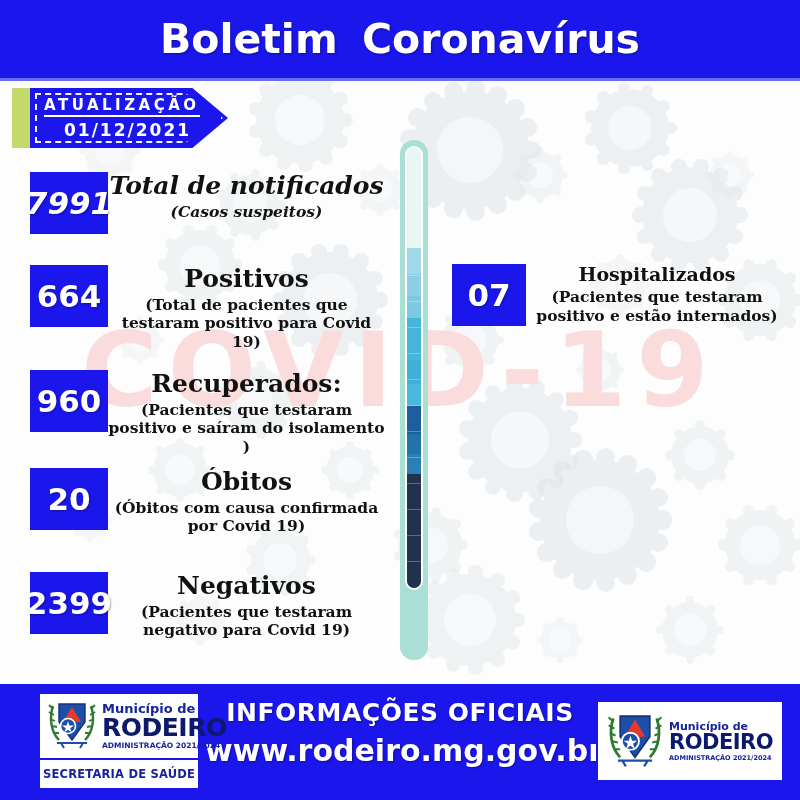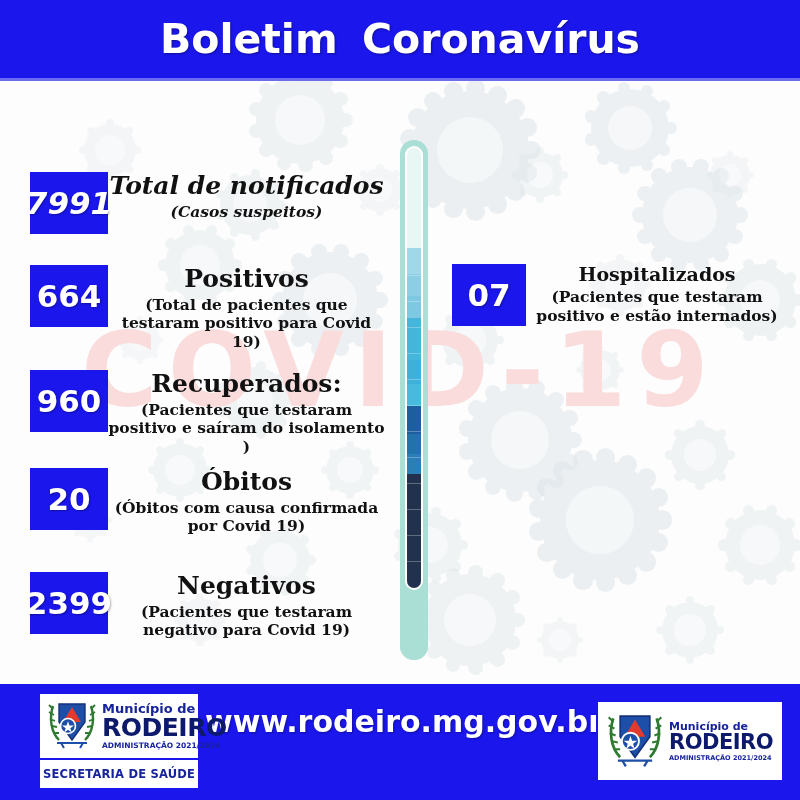--- a/index.html
+++ b/index.html
@@ -1106,20 +1106,27 @@
       </div>
     </div>
 
   <div class="watermark">COVID-19</div>
 
   <div class="header">
     <span class="header-title">Boletim  Coronavírus</span>
   </div>
   <div class="header-rule"></div>
 
+  <div class="update-wrap">
+    <div class="update-greenbar"></div>
+    <div class="update-arrow">
+      <span class="update-label">ATUALIZAÇÃO</span>
+      <span class="update-date">01/12/2021</span>
+    </div>
+  </div>
 
   <div class="thermo">
     <div class="thermo-inner">
       <div class="thermo-fill">
         <div class="tick" style="bottom:26px"></div>
         <div class="tick" style="bottom:52px"></div>
         <div class="tick" style="bottom:78px"></div>
         <div class="tick" style="bottom:104px"></div>
         <div class="tick" style="bottom:130px"></div>
         <div class="tick" style="bottom:156px"></div>
@@ -1178,20 +1185,21 @@
     <div class="stat-box">07</div>
     <div class="stat-text">
       <div class="stat-title">Hospitalizados</div>
       <div class="stat-sub">(Pacientes que testaram positivo e estão internados)</div>
     </div>
   </div>
 
 
   <div class="footer">
     <div class="footer-center">
+      <div class="footer-line1">INFORMAÇÕES OFICIAIS</div>
       <div class="footer-line2">www.rodeiro.mg.gov.br</div>
     </div>
   </div>
 
   <div class="logo-left">
     <div class="logo-left-top">
       <div class="crest">
         <svg width="54" height="56" viewBox="0 0 54 56" aria-hidden="true">
           <path d="M8 10 C4 22 6 36 14 44" stroke="#2f7a31" stroke-width="2.4" fill="none"></path>
           <path d="M8 13 l-4 -4 M9 19 l-5 -3 M10 25 l-5 -2 M12 31 l-5 -1 M14 37 l-5 0" stroke="#2f7a31" stroke-width="1.8" fill="none"></path>

